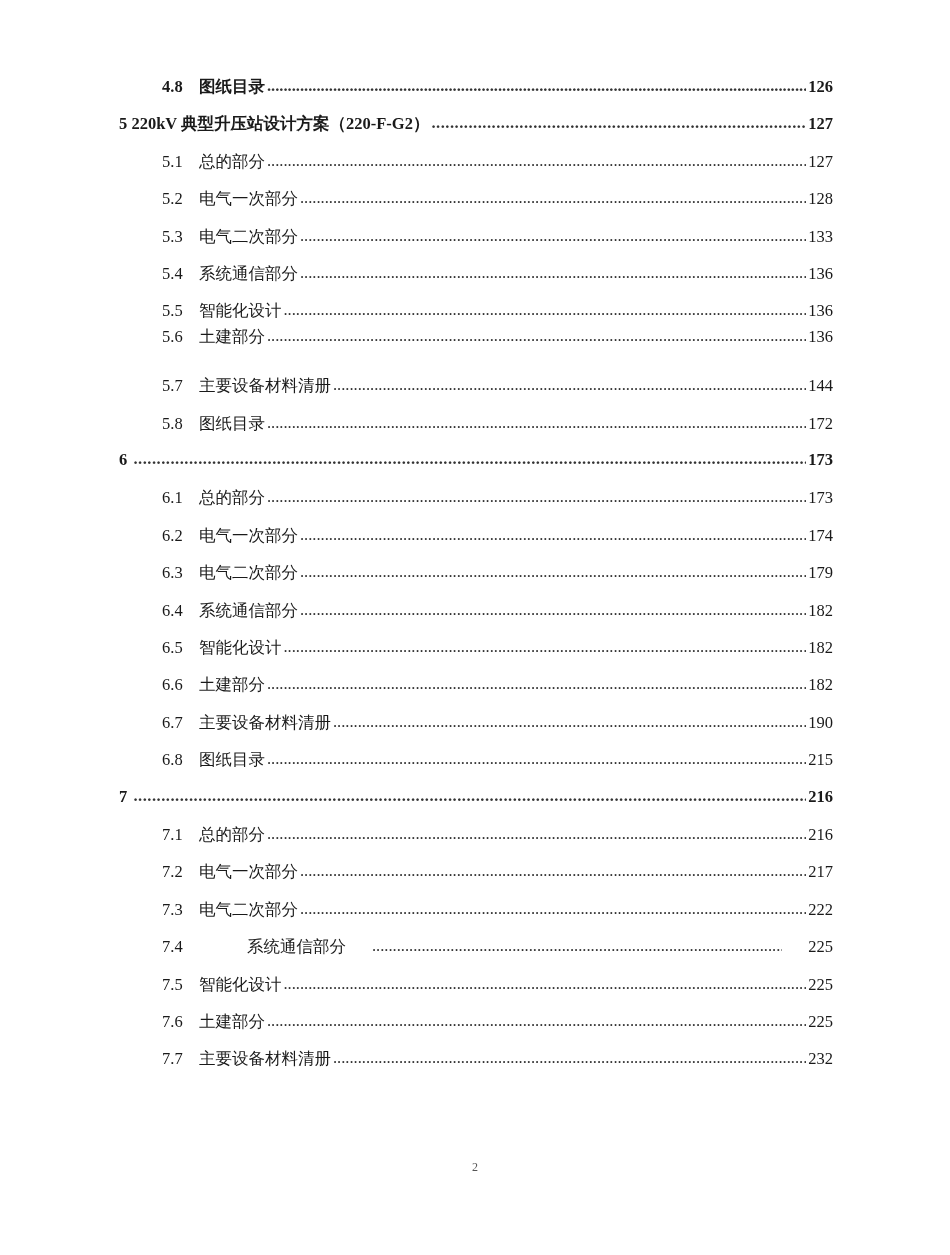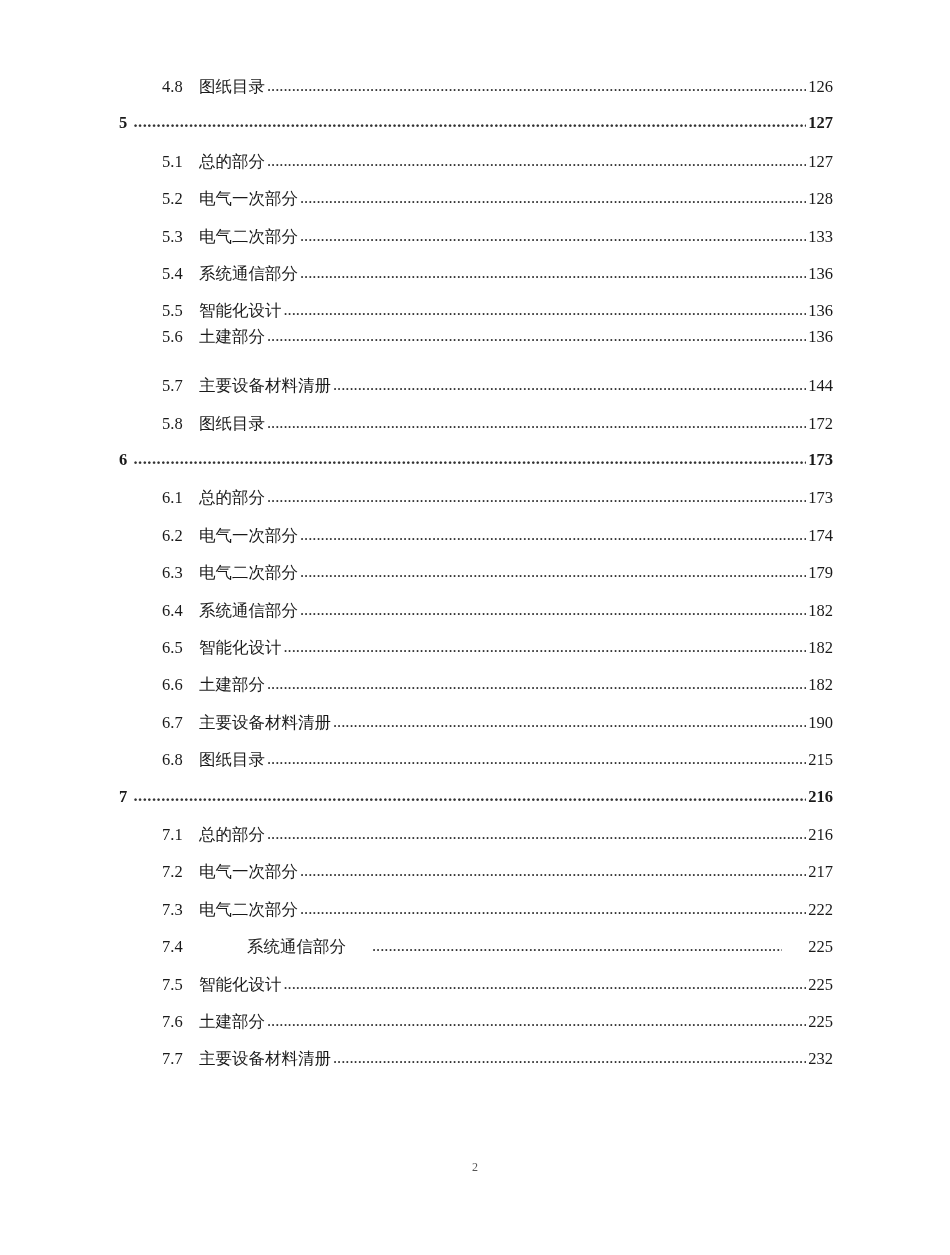--- a/index.html
+++ b/index.html
@@ -17,30 +17,31 @@
     .row .leader::before { content: "........................................................................................................................................................................................................................................................................"; }
     .row.chap .leader { letter-spacing: 0.5px; }
     .row .page { white-space: nowrap; }
     .page-number { position: absolute; left: 0; width: 950px; top: 1160px; text-align: center;
                    font-size: 12px; color: #555; }
   </style>
 </head>
 <body>
 
 <div class="toc" id="toc">
-    <div class="row sub" style="top: 6px;">
+    <div class="row sub" style="top: 6px; font-weight: bold;">
       <span class="num">4.8</span>
       <span>&nbsp;&nbsp;</span>
       <span class="title">图纸目录</span>
       <span class="leader"></span>
       <span class="page">126</span>
     </div>
     <div class="row chap" style="top: 43.4px;">
       <span class="num">5</span>
       <span>&nbsp;</span>
+      <span class="title">220kV 典型升压站设计方案（220-F-G2）</span>
       <span class="leader"></span>
       <span class="page">127</span>
     </div>
     <div class="row sub" style="top: 80.8px;">
       <span class="num">5.1</span>
       <span>&nbsp;&nbsp;</span>
       <span class="title">总的部分</span>
       <span class="leader"></span>
       <span class="page">127</span>
     </div>

